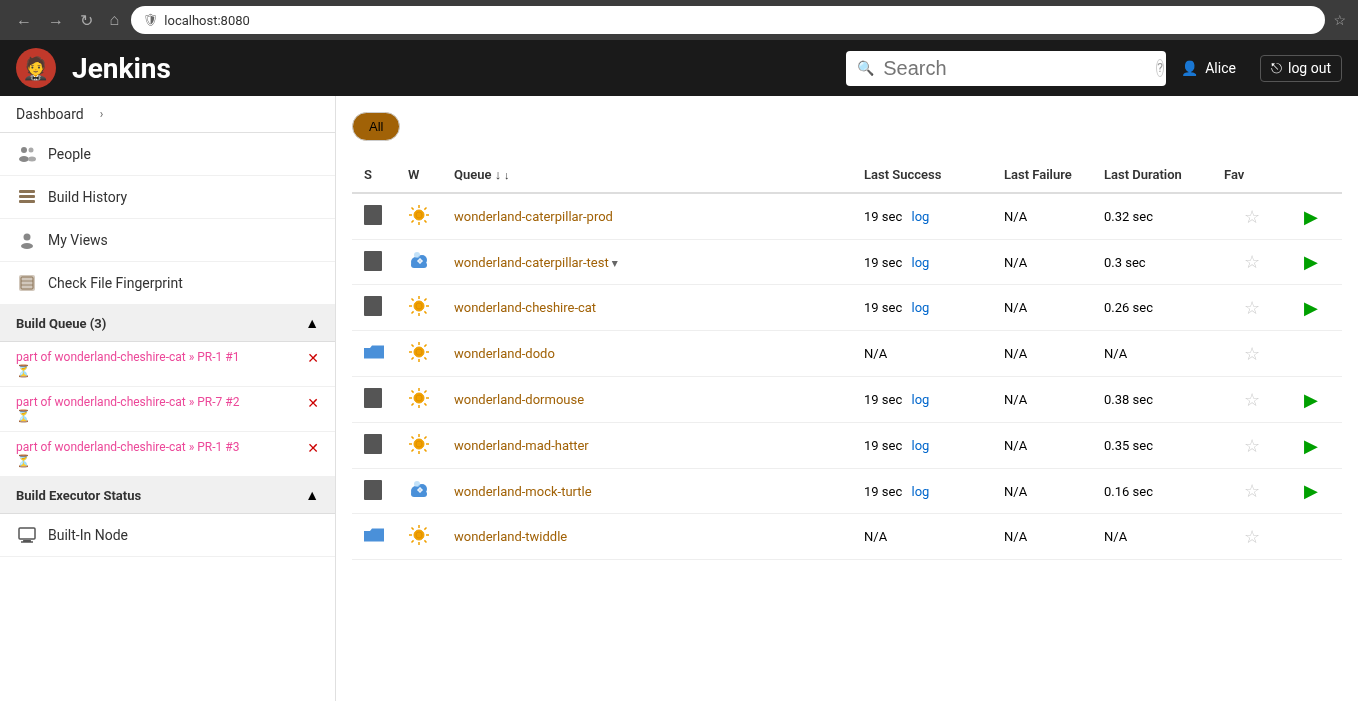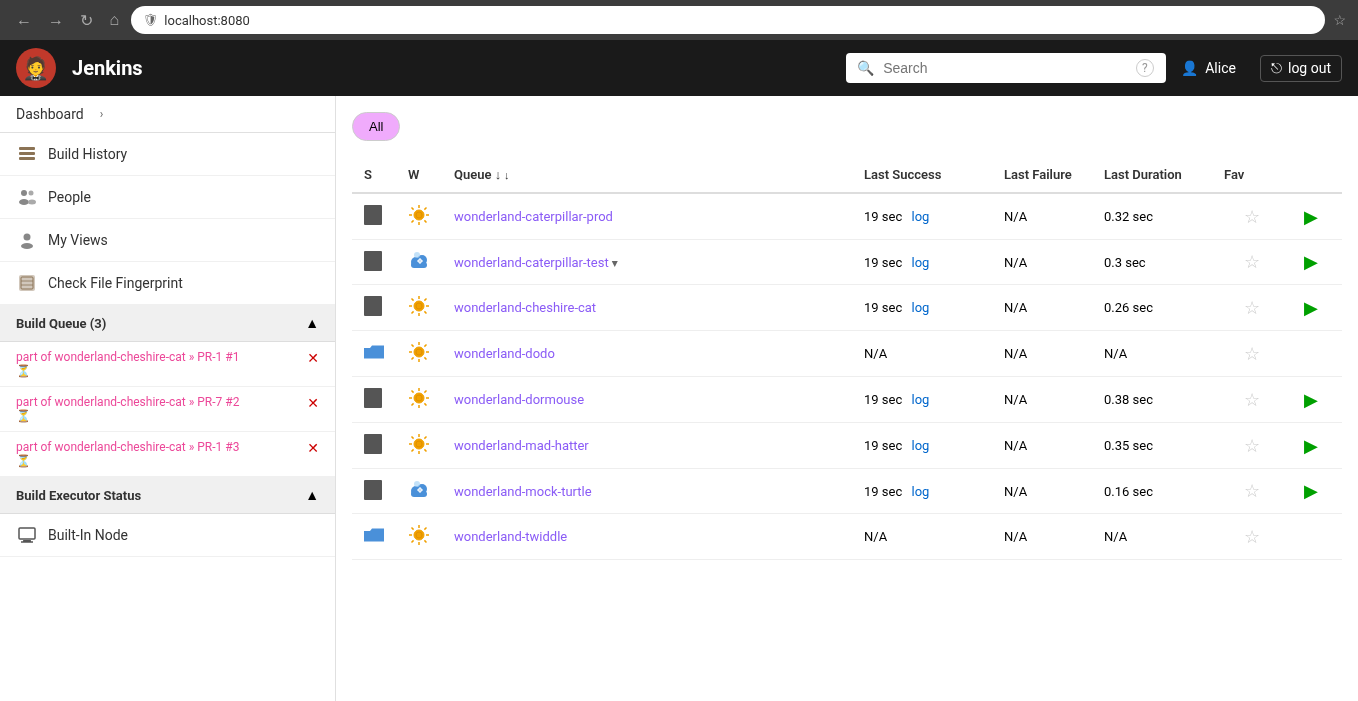--- a/index.html
+++ b/index.html
@@ -52,37 +52,37 @@
       border-radius: 50%;
       background: #c0392b;
       display: flex;
       align-items: center;
       justify-content: center;
       font-size: 20px;
       flex-shrink: 0;
     }
     .jenkins-title {
       color: #fff;
-      font-size: 20px;
+      font-size: 28px;
       font-weight: bold;
       flex: 1;
     }
     .jenkins-search {
       display: flex;
       align-items: center;
       background: #fff;
       border-radius: 4px;
       padding: 6px 12px;
       gap: 8px;
       width: 320px;
     }
     .jenkins-search input {
       border: none;
       outline: none;
-      font-size: 14px;
+      font-size: 20px;
       flex: 1;
       background: transparent;
     }
     .search-help {
       color: #999;
       font-size: 14px;
       cursor: pointer;
       border: 1px solid #ccc;
       border-radius: 50%;
       width: 18px;
@@ -193,21 +193,21 @@
       overflow-y: auto;
       padding: 16px;
     }
 
     
     .all-btn {
       display: inline-block;
       padding: 6px 16px;
       border: 1px solid #ccc;
       border-radius: 20px;
-      background: #f0abfc;
+      background: #a16207;
       cursor: pointer;
       font-size: 13px;
       margin-bottom: 16px;
     }
 
     
     .jobs-table {
       width: 100%;
       border-collapse: collapse;
       font-size: 13px;
@@ -220,21 +220,21 @@
       font-weight: 600;
       white-space: nowrap;
     }
     .jobs-table th.sortable { cursor: pointer; }
     .jobs-table th.sortable::after { content: ' ↓'; font-size: 11px; }
     .jobs-table td {
       padding: 10px 12px;
       border-bottom: 1px solid #eee;
       vertical-align: middle;
     }
-    .job-link { color: #8b5cf6; text-decoration: none; }
+    .job-link { color: #a16207; text-decoration: none; }
     .log-link { color: #0066cc; text-decoration: none; margin-left: 6px; }
 
     .play-btn {
       background: none;
       border: none;
       cursor: pointer;
       color: #00a000;
       font-size: 18px;
     }
     .star-btn {
@@ -295,39 +295,39 @@
 
   <div class="sidebar">
 
     <div class="breadcrumb">
       <a>Dashboard</a>
       <span class="chevron">›</span>
     </div>
 
     <a class="nav-item">
       <div class="nav-icon">
-        <svg width="20" height="20" viewBox="0 0 20 20">
-          <rect x="2" y="3" width="16" height="3" rx="1" fill="#8B7355"></rect>
-          <rect x="2" y="8" width="16" height="3" rx="1" fill="#8B7355"></rect>
-          <rect x="2" y="13" width="16" height="3" rx="1" fill="#8B7355"></rect>
-        </svg>
-      </div>
-      <span>Build History</span>
-    </a>
-
-    <a class="nav-item">
-      <div class="nav-icon">
         <svg width="20" height="20" viewBox="0 0 20 20" fill="none">
           <circle cx="7" cy="6" r="3" fill="#888"></circle>
           <ellipse cx="7" cy="15" rx="5" ry="3" fill="#888"></ellipse>
           <circle cx="14" cy="6" r="2.5" fill="#aaa"></circle>
           <ellipse cx="15" cy="15" rx="4" ry="2.5" fill="#aaa"></ellipse>
         </svg>
       </div>
       <span>People</span>
+    </a>
+
+    <a class="nav-item">
+      <div class="nav-icon">
+        <svg width="20" height="20" viewBox="0 0 20 20">
+          <rect x="2" y="3" width="16" height="3" rx="1" fill="#8B7355"></rect>
+          <rect x="2" y="8" width="16" height="3" rx="1" fill="#8B7355"></rect>
+          <rect x="2" y="13" width="16" height="3" rx="1" fill="#8B7355"></rect>
+        </svg>
+      </div>
+      <span>Build History</span>
     </a>
 
 
     <a class="nav-item">
       <div class="nav-icon">
         <svg width="20" height="20" viewBox="0 0 20 20">
           <circle cx="10" cy="7" r="3.5" fill="#888"></circle>
           <ellipse cx="10" cy="16" rx="6" ry="3" fill="#888"></ellipse>
         </svg>
       </div>

